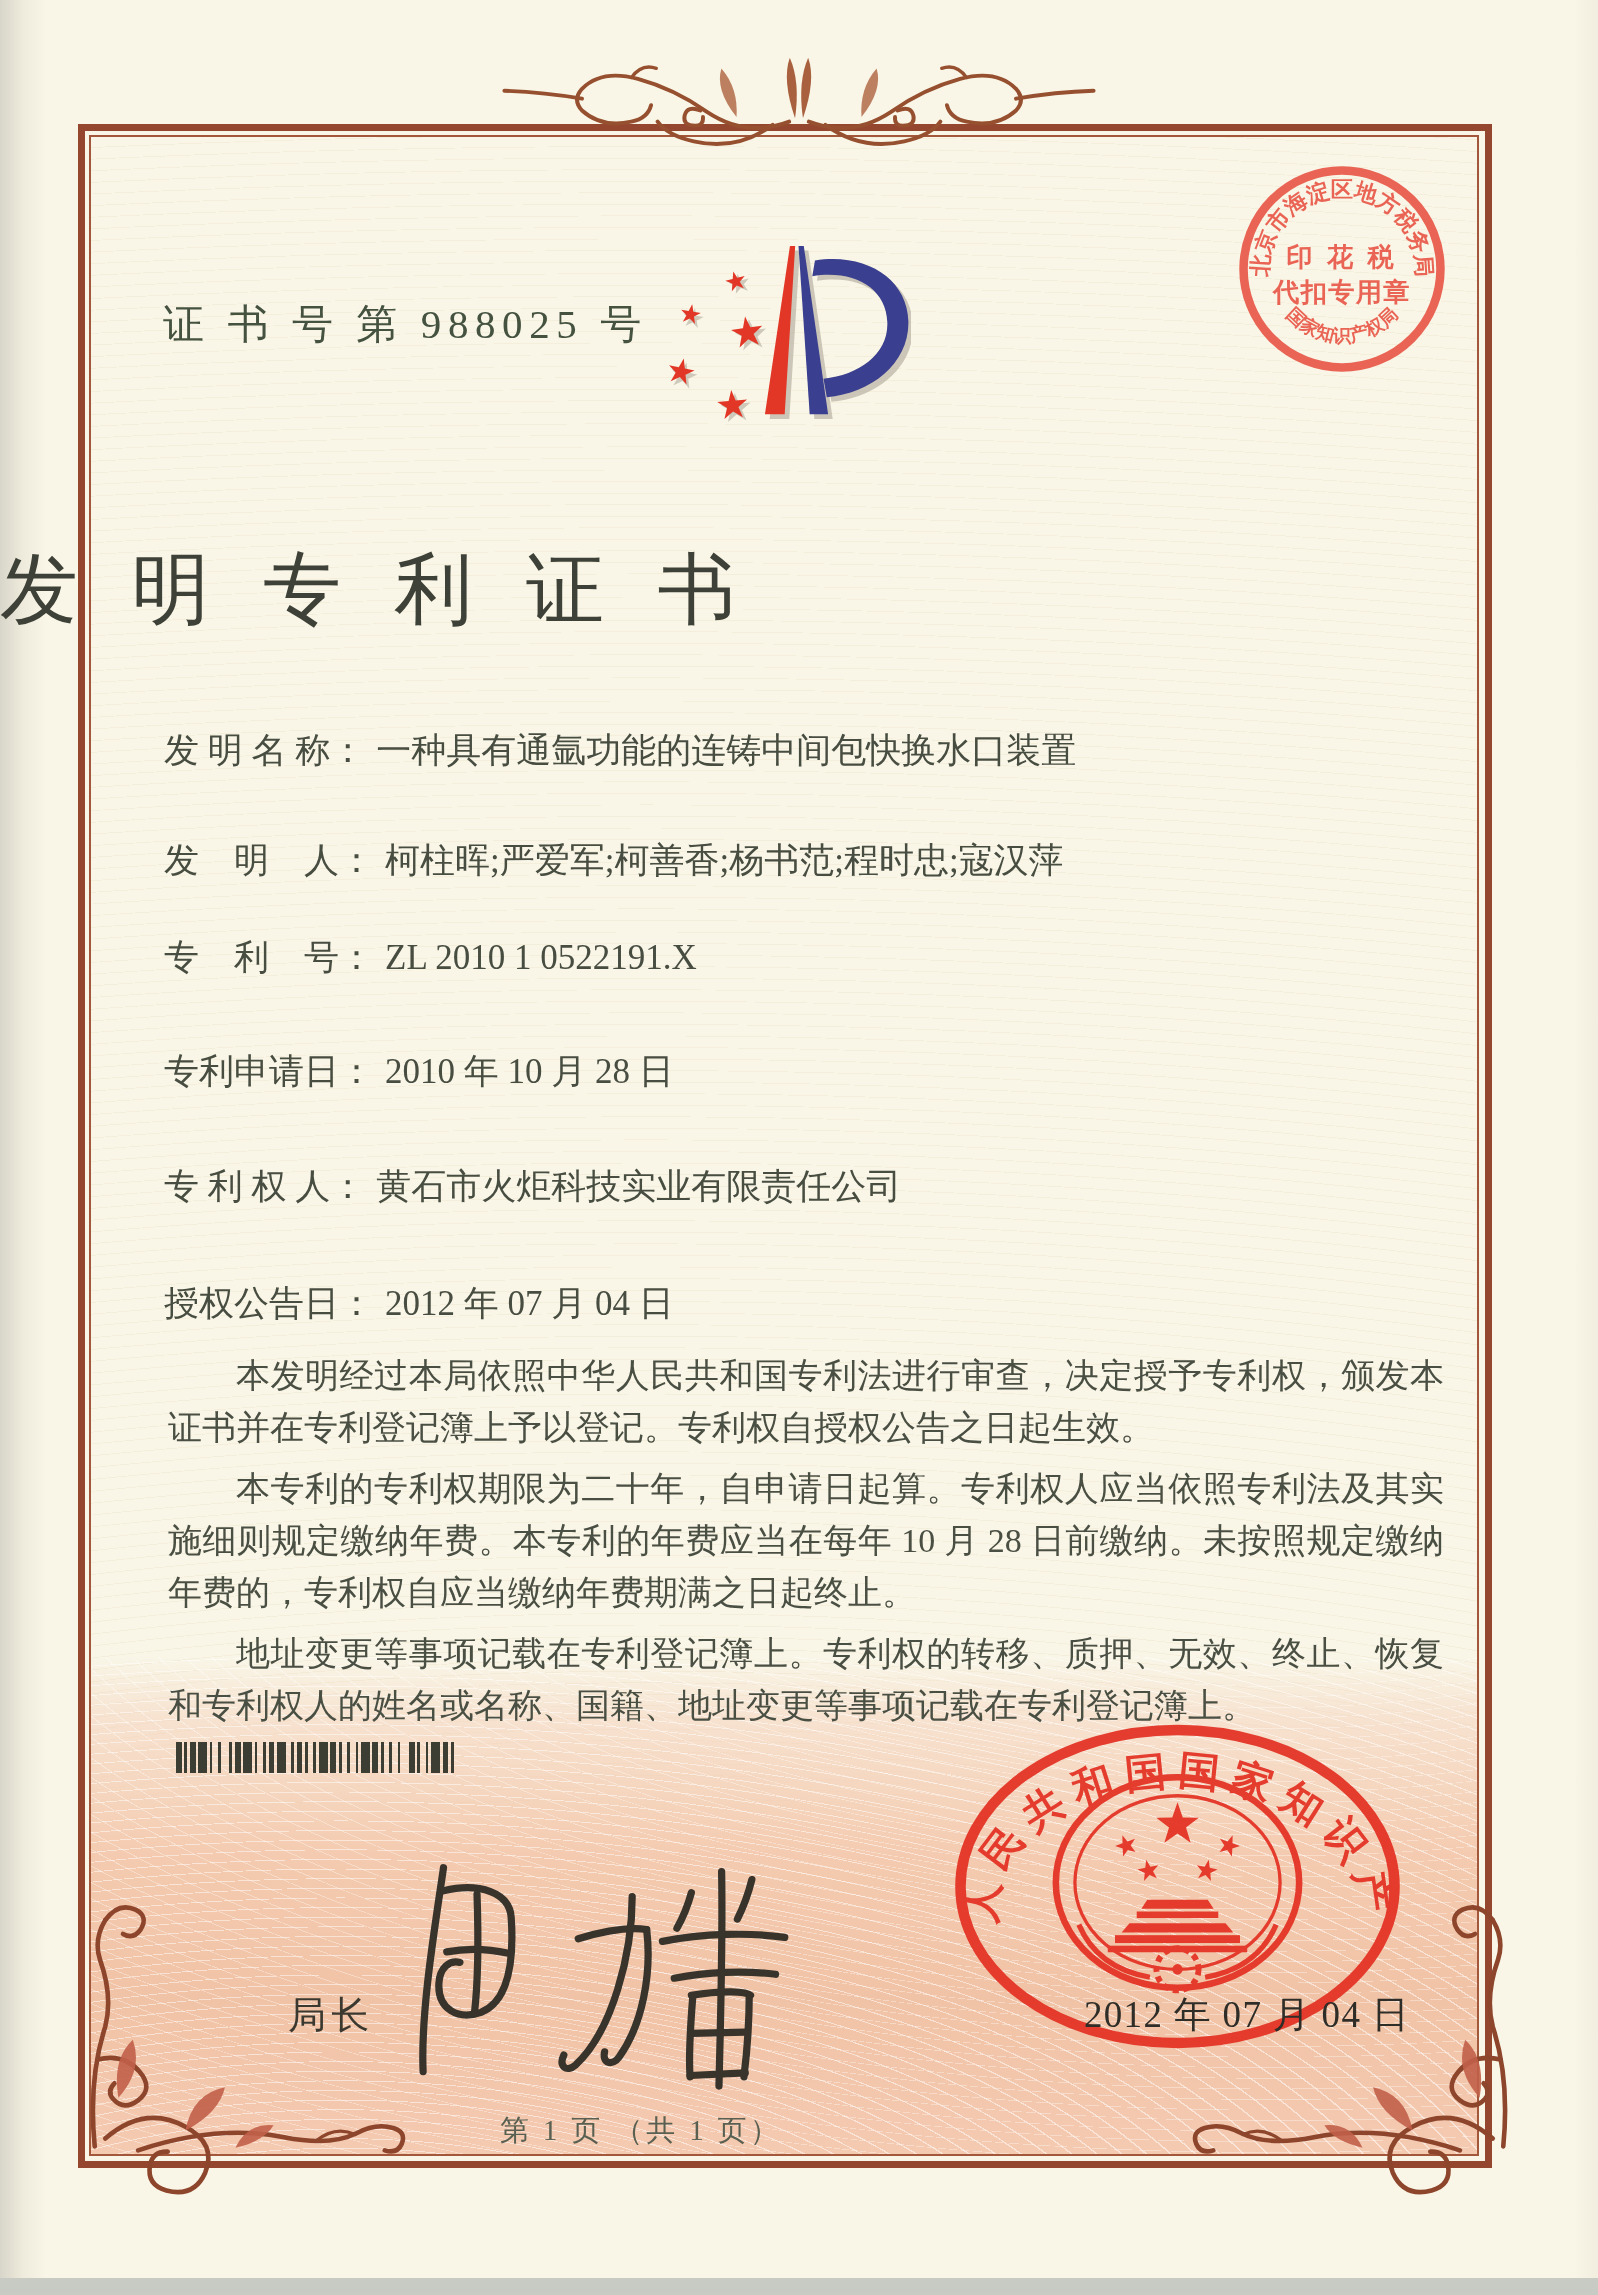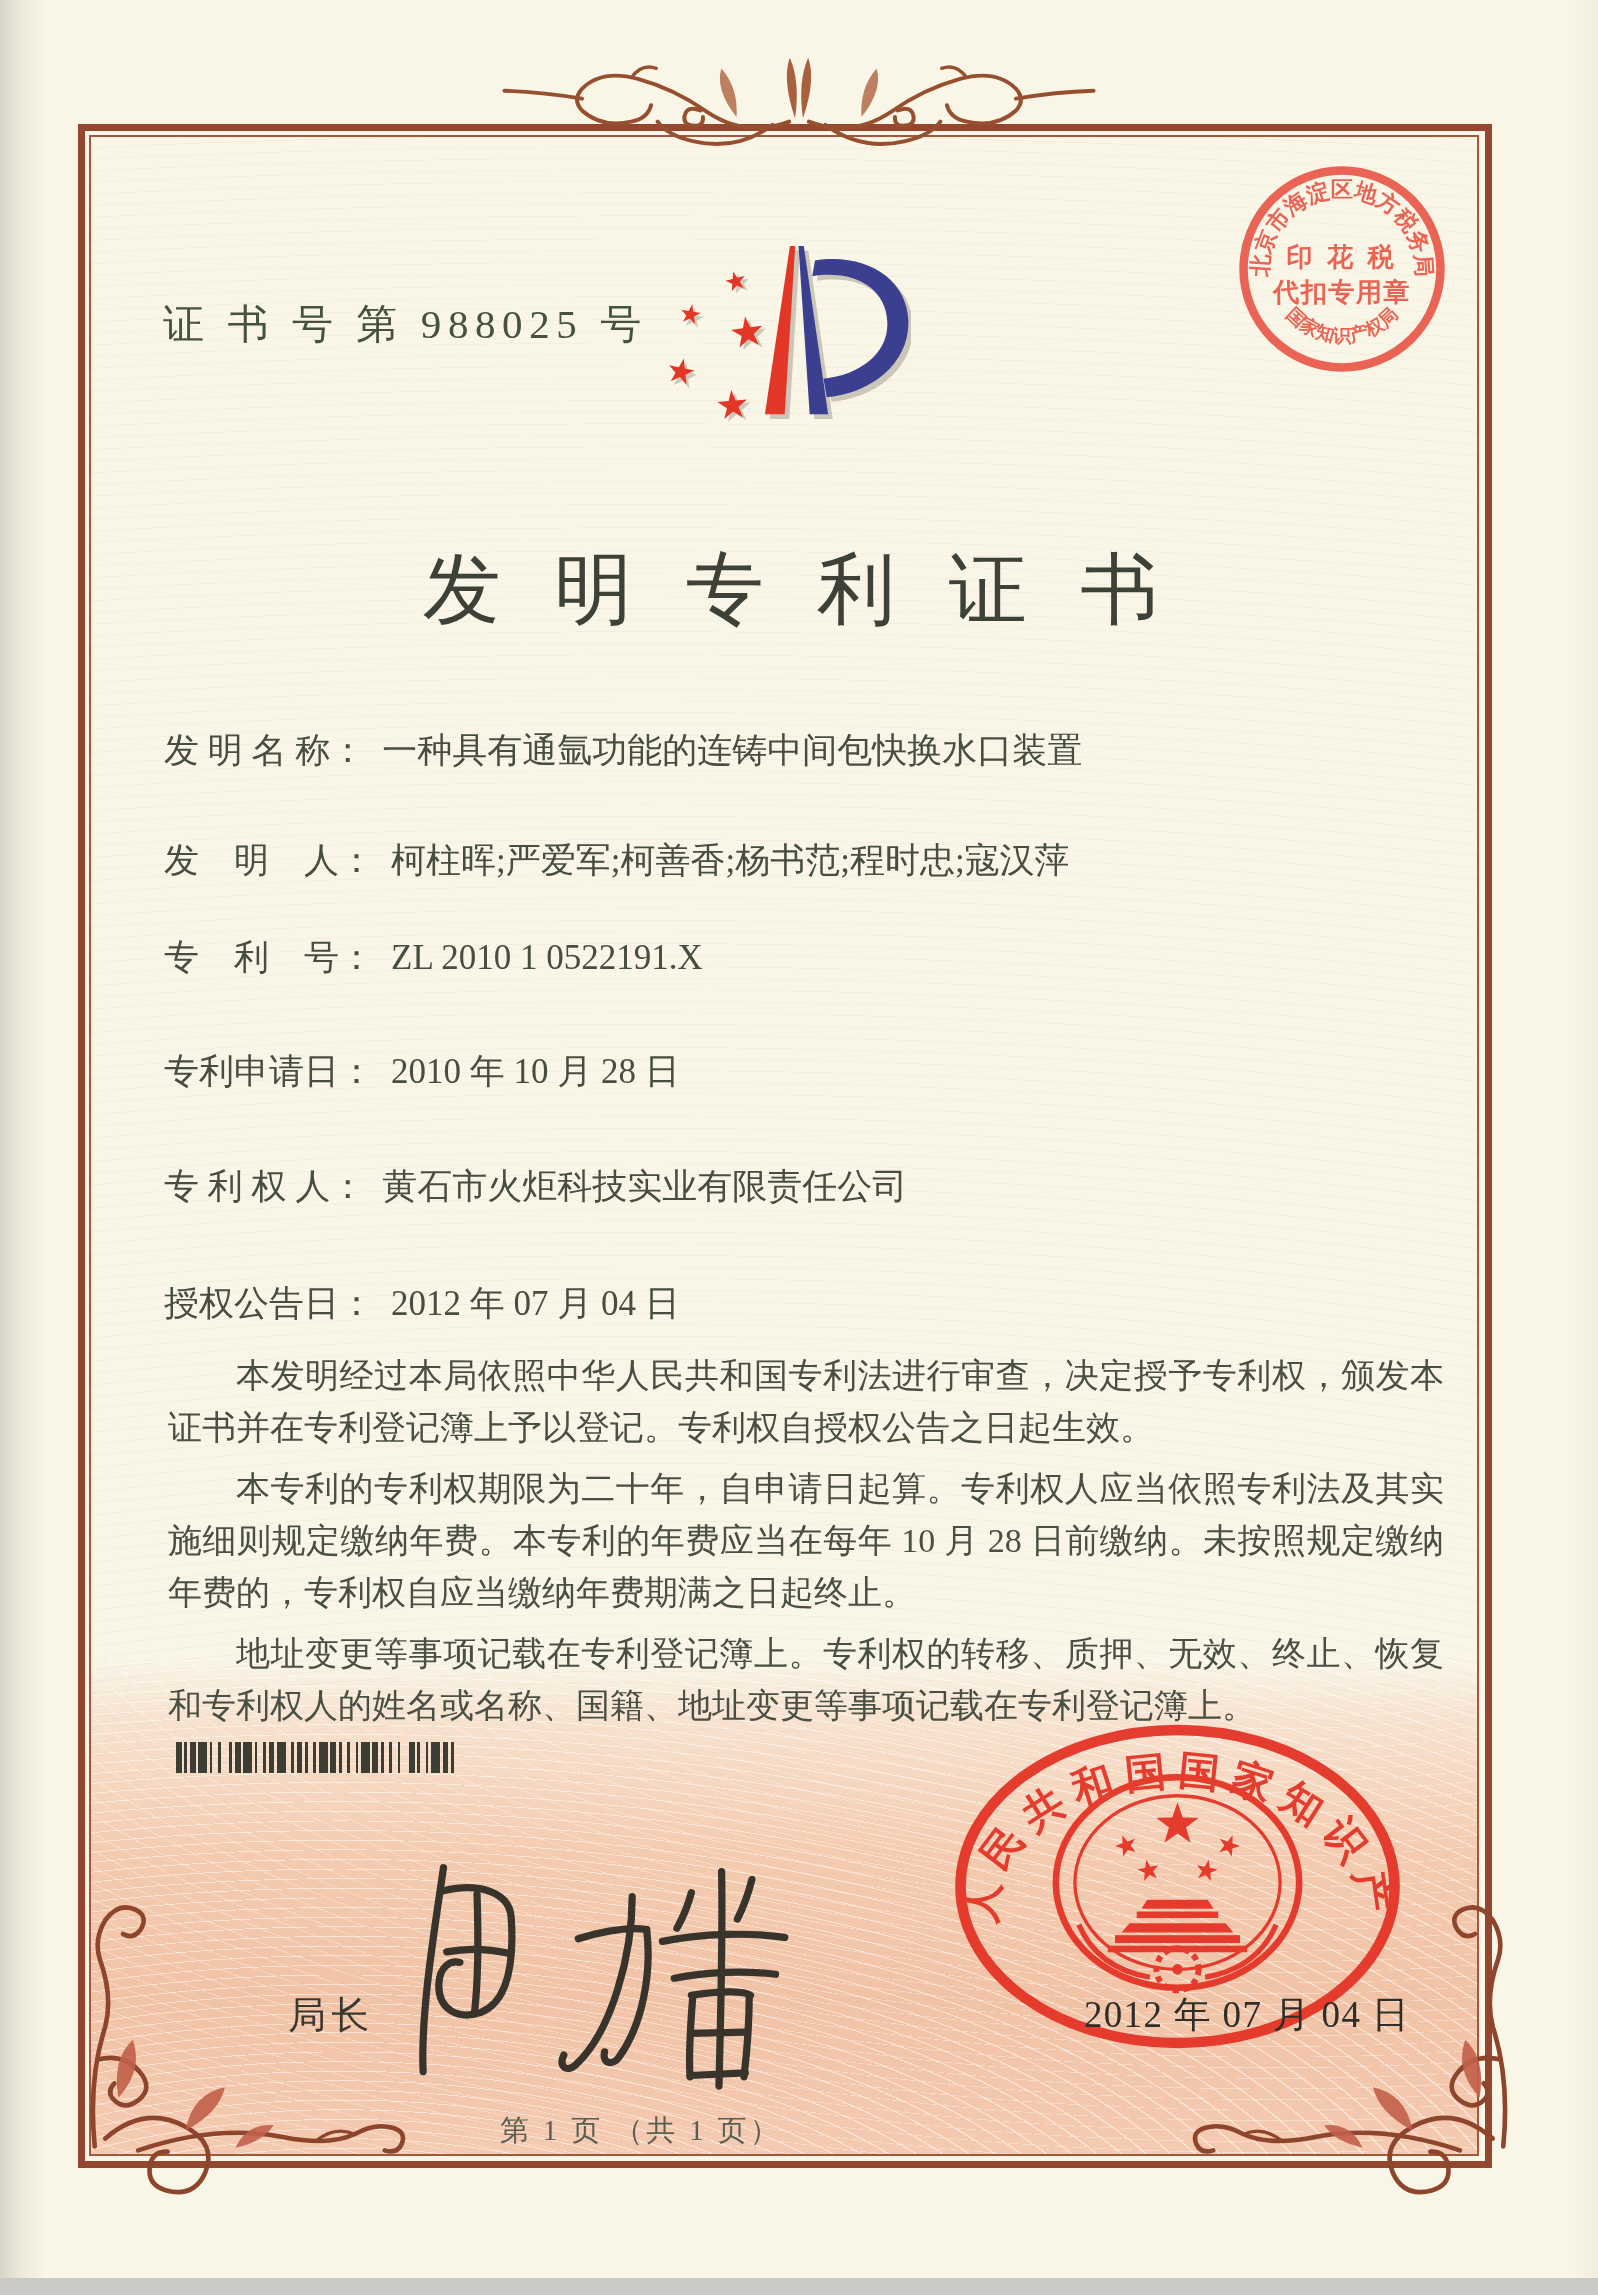--- a/index.html
+++ b/index.html
@@ -16,24 +16,24 @@
       repeating-radial-gradient(ellipse 2105px 921px at 18% 135%,rgba(255,255,255,0) 0 20px,rgba(255,255,255,.5) 20px 22px),
       repeating-radial-gradient(ellipse 2236px 987px at 85% -45%,rgba(255,255,255,0) 0 22.4px,rgba(255,255,255,.34) 22.4px 24px),
       linear-gradient(180deg,rgba(246,214,193,0) 0,rgba(245,208,186,.5) 59px,#f4cbb0 197px,#f1c3a6 342px,#f4cab1 100%);}
   .frame-outer{position:absolute;left:78px;top:124px;width:1414px;height:2044px;border:7.2px solid #94472e;box-sizing:border-box;}
   .frame-inner{position:absolute;left:89px;top:135px;width:1390px;height:2021px;border:2px solid #a3583c;box-sizing:border-box;}
   .decor{position:absolute;left:0;top:0;pointer-events:none;}
   .cert-no{position:absolute;left:163px;top:297px;font-size:41px;letter-spacing:6.6px;color:#44523f;white-space:nowrap;}
   .logo{position:absolute;left:661px;top:238px;width:250px;height:204px;}
   .logo .star{position:absolute;color:#e23726;font-family:"DejaVu Sans",sans-serif;text-shadow:3.3px 3.3px 0 rgba(125,118,102,.35);line-height:1;}
   .tax-stamp{position:absolute;left:1235px;top:162px;width:214px;height:214px;opacity:.93;}
-  .title{position:absolute;left:0;top:538px;width:1598px;text-align:center;font-size:78px;color:#3e4137;letter-spacing:17px;white-space:nowrap;}
+  .title{position:absolute;left:0;top:538px;width:1598px;text-align:left;font-size:78px;color:#3e4137;letter-spacing:17px;white-space:nowrap;}
   .field{position:absolute;left:164px;font-size:35px;color:#474d40;white-space:nowrap;}
   .field .lbl{display:inline-block;}
-  .field .val{margin-left:17px;}
+  .field .val{margin-left:11px;}
   .paras{position:absolute;left:168px;top:1350px;width:1276px;font-size:34px;line-height:52px;color:#4a4f43;text-align:justify;}
   .paras p{margin:0 0 9.2px 0;text-indent:2em;}
   .barcode{position:absolute;left:176px;top:1742px;width:280px;height:31px;display:flex;align-items:stretch;}
   .barcode div{height:100%;}
   .director{position:absolute;left:288px;top:1990px;font-size:38px;color:#3a382f;letter-spacing:5.3px;}
   .sig{position:absolute;left:381px;top:1848px;width:434px;height:263px;}
   .seal{position:absolute;left:946px;top:1714px;width:463px;height:345px;opacity:.95;}
   .seal-date{position:absolute;left:1084px;top:1990px;font-size:37px;color:#2f2d27;letter-spacing:1.3px;white-space:nowrap;}
   .footer{position:absolute;left:500px;top:2111px;width:395px;text-align:left;font-size:29px;color:#5a6051;letter-spacing:3.3px;white-space:nowrap;}
 </style>

